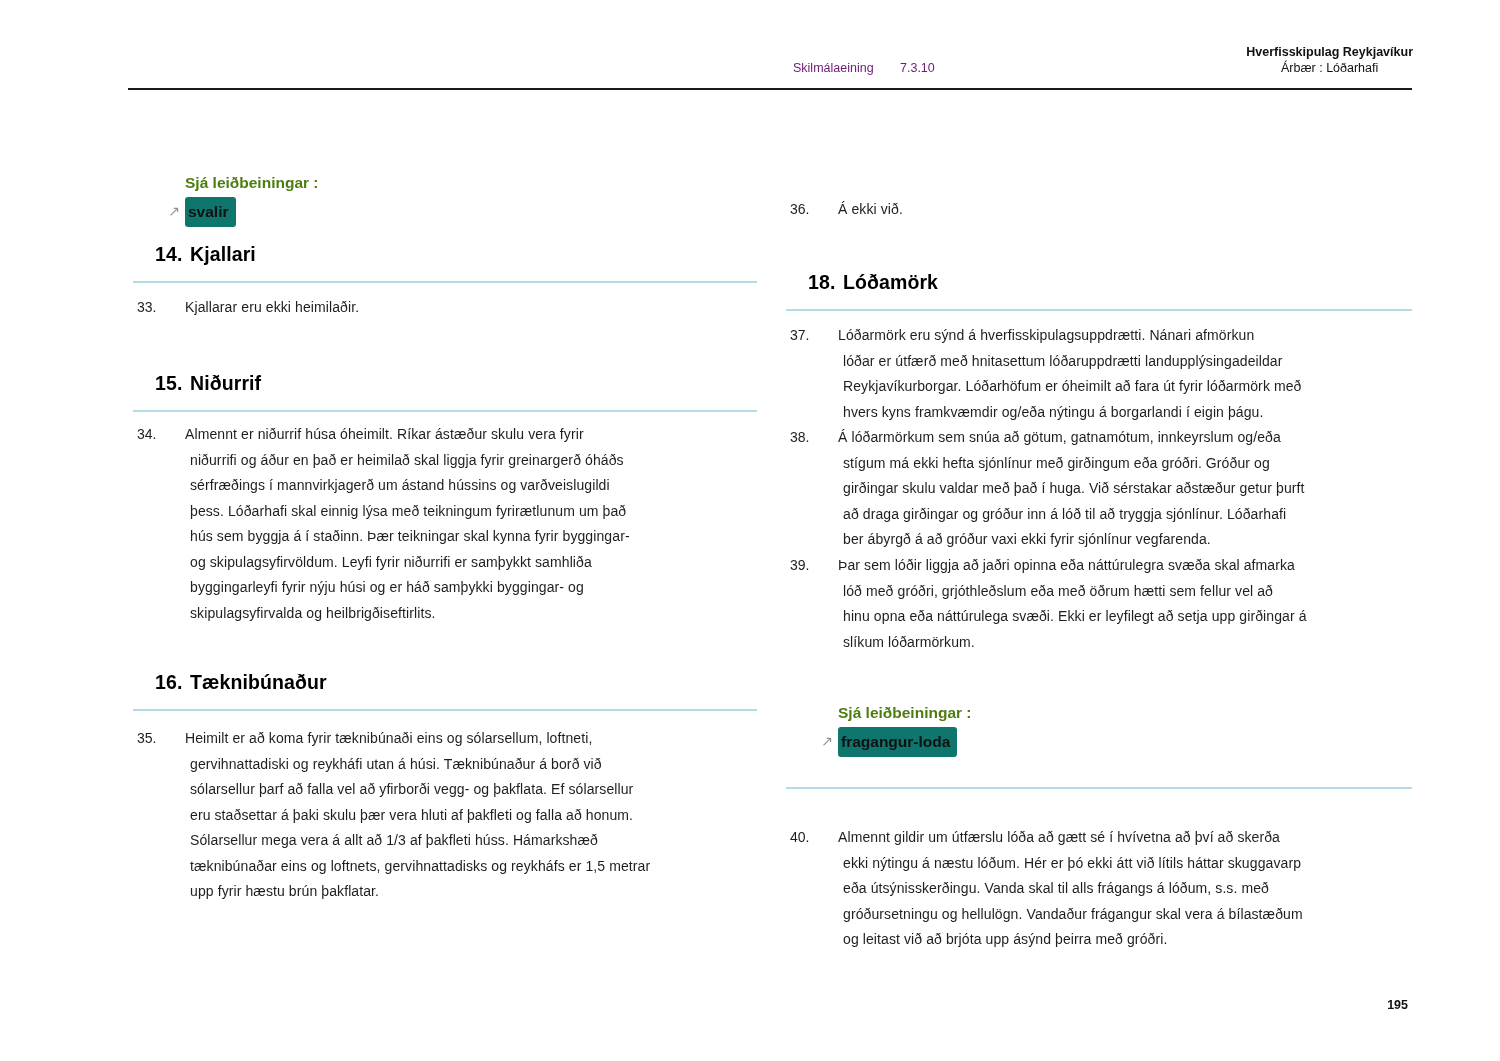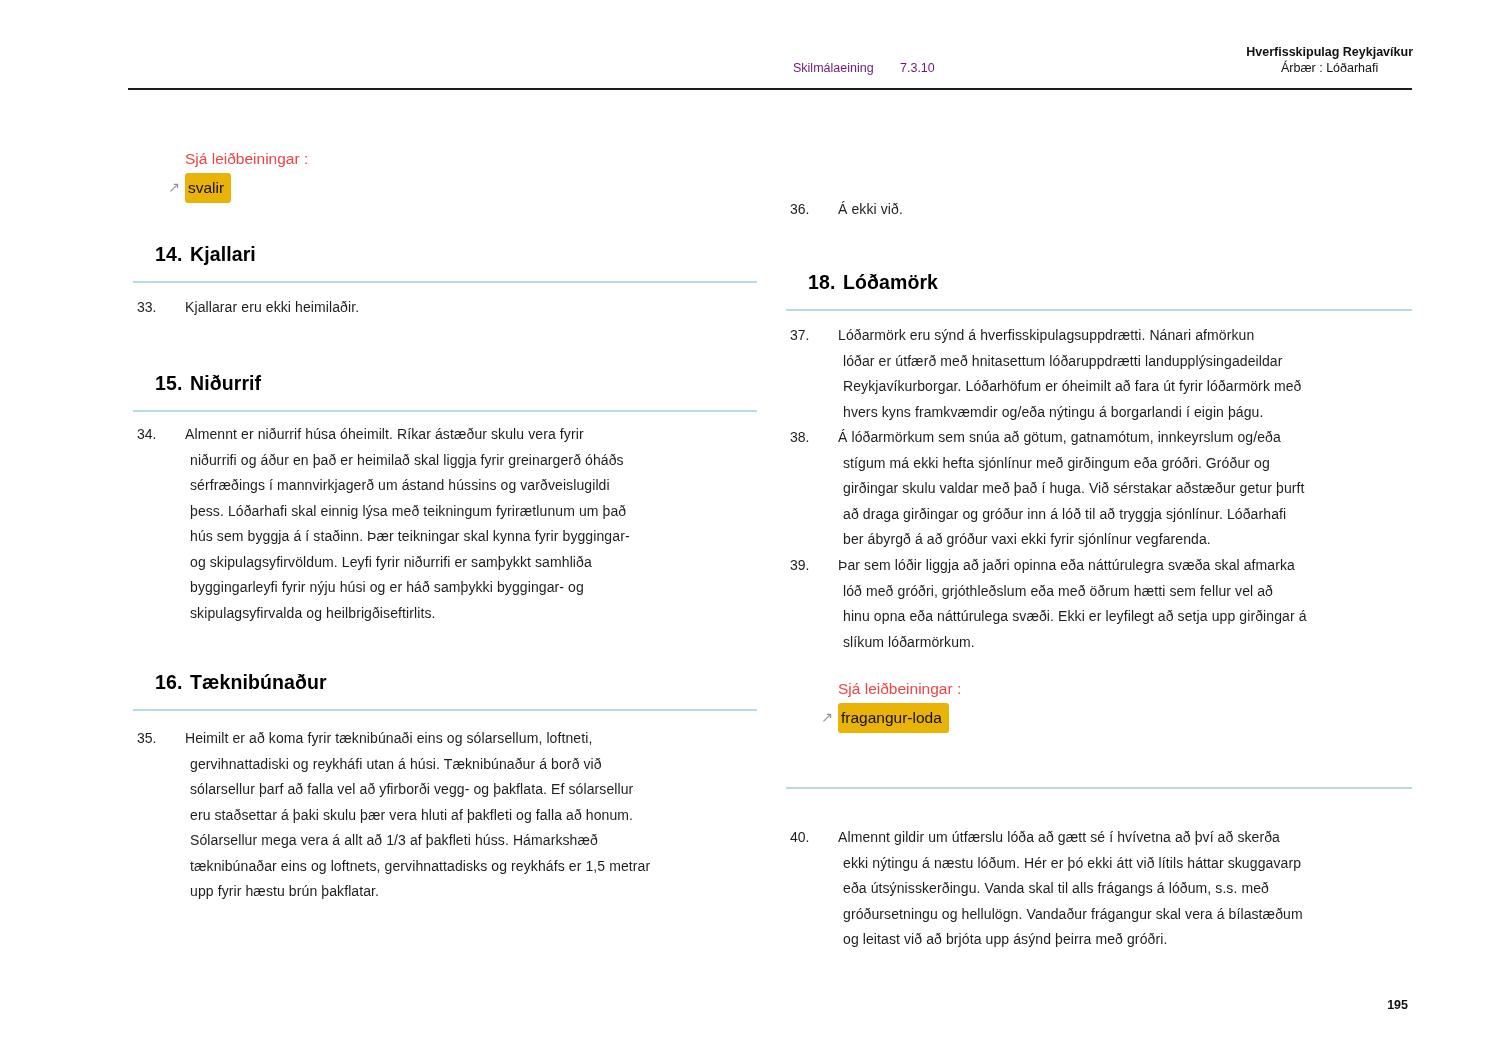--- a/index.html
+++ b/index.html
@@ -33,25 +33,25 @@
   .sec-rule { height:2px; background:#b5dbe7; margin-top:14px; }
 
   
   .para { font-size:14px; line-height:25.5px; }
   .pnum { position:absolute; left:4px; top:0; }
   .ptext { margin-left:52px; padding-left:5px; text-indent:-5px;
            white-space:pre-line; letter-spacing:.1px; }
 
   
   .guide { font-size:15.5px; line-height:25.5px; }
-  .guide-label { margin-left:52px; font-weight:400; color:#ef4444; }
+  .guide-label { margin-left:52px; font-weight:700; color:#4d7c0f;margin-top:24px; }
   .guide-link-row { margin-left:35px; margin-top:1px; display:flex; align-items:baseline; }
   .arrow { color:#8d949c; font-size:14.5px; width:17px; flex:0 0 17px;
            transform:translateY(-1px); }
-  .chip { font-weight:400; color:#111; background:#eab308; padding:2px 7px 3px 3px;
+  .chip { font-weight:700; color:#111; background:#0f766e; padding:2px 7px 3px 3px;
           border-radius:3px; text-decoration:none; cursor:pointer; }
 
   
   .page-num { position:absolute; right:92px; top:998px; font-size:12.5px;
               font-weight:600; color:#111; }
 </style>
 </head>
 <body>
 
 <div class="page">

